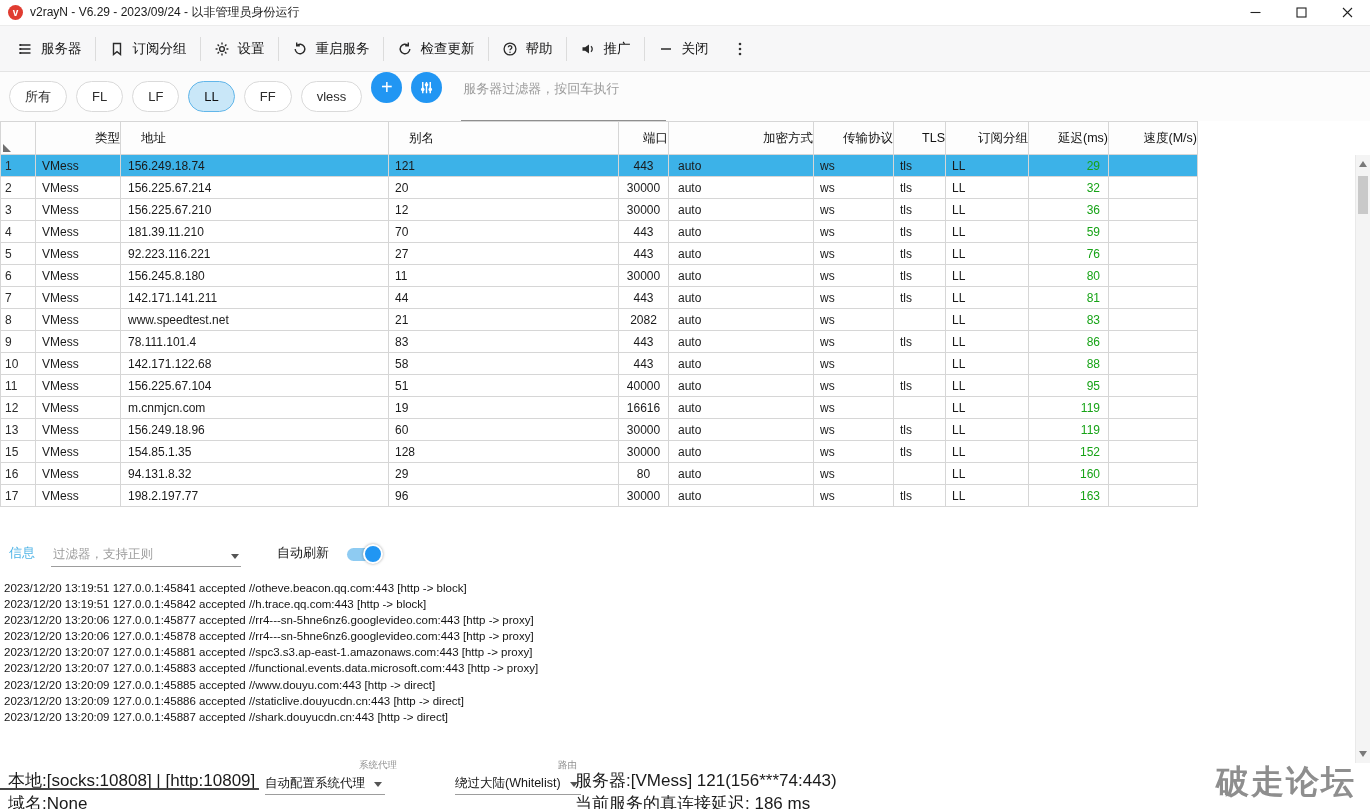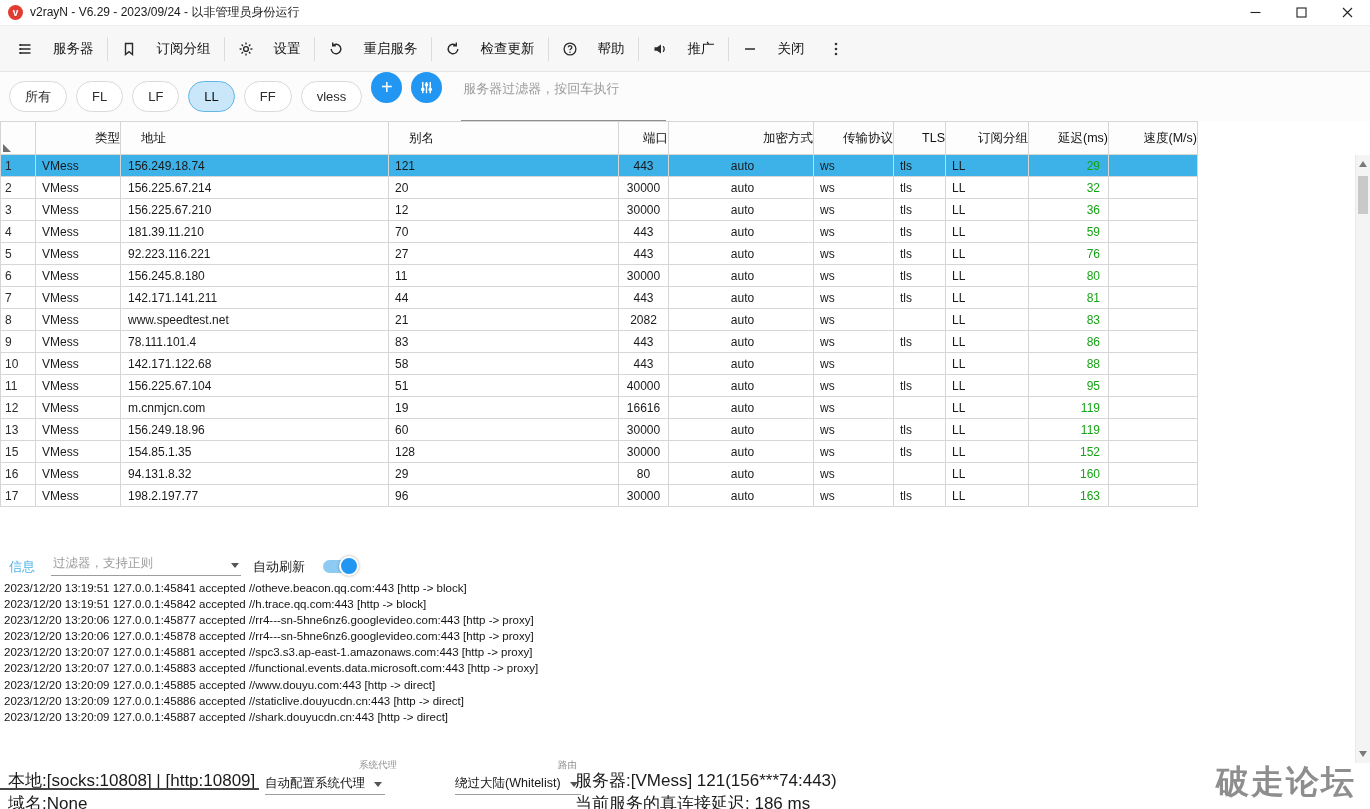--- a/index.html
+++ b/index.html
@@ -12,21 +12,21 @@
   .titlebar { height: 25px; display: flex; align-items: center; padding-left: 8px; background: #fff; }
   .app-logo { width: 15px; height: 15px; border-radius: 50%; background: #e03c31; color: #fff;
     font-size: 10px; font-weight: bold; display: flex; align-items: center; justify-content: center; flex: none; }
   .titlebar .title { font-size: 12px; margin-left: 7px; white-space: nowrap; }
   .win-controls { margin-left: auto; display: flex; height: 100%; }
   .win-btn { width: 46px; height: 100%; display: flex; align-items: center; justify-content: center;
     background: transparent; border: none; cursor: pointer; }
   
   .toolbar { height: 47px; background: #f7f7f8; border-top: 1px solid #ececec; border-bottom: 1px solid #e4e4e4;
     display: flex; align-items: center; padding: 0 4px; }
-  .tb-item { display: flex; align-items: center; gap: 20px; padding: 0 13px; height: 38px;
+  .tb-item { display: flex; align-items: center; gap: 8px; padding: 0 13px; height: 38px;
     background: transparent; border: none; font-size: 13.5px; font-family: inherit; color: #151515; cursor: pointer; white-space: nowrap; }
   .tb-sep { width: 1px; height: 24px; background: #dcdcdc; flex: none; }
   .tb-more { border: none; background: transparent; padding: 0 10px; height: 38px; cursor: pointer; }
   .tb-icon { display: flex; }
   
   .tabrow { height: 49px; display: flex; gap: 9px; padding: 0 9px; background: #fcfcfc; }
   .tab-pill { height: 31px; min-width: 46px; padding: 0 15px; border-radius: 16px; border: 1px solid #dadada;
     background: #fff; font-size: 13px; font-family: inherit; color: #2d2d2d; cursor: pointer; }
   .tab-pill.active { background: #c9e7f8; border-color: #62b6e9; color: #111; }
   .round-btn { width: 31px; height: 31px; border-radius: 50%; border: none; background: #2196f3; color: #fff;
@@ -41,32 +41,32 @@
   th, td { border: 1px solid #d6d6d6; font-weight: normal; overflow: hidden; white-space: nowrap; }
   thead th { height: 33px; font-size: 12.5px; background: #fdfdfd; text-align: right; position: relative; color: #111; }
   thead th.h-address, thead th.h-alias { text-align: left; padding-left: 20px; }
   .corner-tri { position: absolute; left: 2px; bottom: 2px; width: 0; height: 0;
     border-bottom: 8px solid #6f6f6f; border-right: 8px solid transparent; }
   tbody td { height: 22px; font-size: 12px; padding: 0 6px; }
   tbody tr.selected td { background: #3cb2e8; }
   .c-index { padding-left: 4px; color: #2a2a2a; }
   .c-address { padding-left: 7px; }
   .c-port { text-align: center; padding: 0 2px; }
-  .c-encryption { padding-left: 9px; text-align: center; }
+  .c-encryption { padding-left: 9px; }
   .c-latency { text-align: right; padding-right: 8px; color: #17a317; }
   
-  .info-row { height: 32px; display: flex; align-items: flex-end; padding: 0 9px; margin-top: 15px; }
+  .info-row { height: 32px; display: flex; align-items: flex-start; padding: 0 9px; margin-top: 15px; }
   .info-label { color: #4db3e6; font-size: 13px; }
   .combo { position: relative; display: inline-block; }
   .combo .arrow { position: absolute; right: 2px; top: 50%; margin-top: -2px; width: 0; height: 0;
     border-left: 4px solid transparent; border-right: 4px solid transparent; border-top: 5px solid #555; }
   .log-filter { margin-left: 16px; width: 190px; border: none; border-bottom: 1px solid #9d9d9d;
     background: transparent; font-size: 12.5px; font-family: inherit; padding: 3px 18px 5px 2px; outline: none; }
   .log-filter::placeholder { color: #9b9b9b; }
-  .auto-refresh-label { margin-left: 12px; font-size: 13px; }
+  .auto-refresh-label { margin-left: 36px; font-size: 13px; }
   .toggle { position: relative; width: 38px; height: 20px; margin-left: 16px; cursor: pointer; flex: none; }
   .toggle .track { position: absolute; left: 2px; top: 4px; width: 34px; height: 13px; border-radius: 7px; background: #bdbdbd; }
   .toggle .thumb { position: absolute; left: 0; top: 0; width: 20px; height: 20px; border-radius: 50%;
     background: #fafafa; border: 2px solid #fff; box-shadow: 0 0 3px rgba(0,0,0,.35); }
   .toggle.on .track { background: #8ecbf2; }
   .toggle.on .thumb { left: auto; right: 0; background: #2196f3; }
   
   .log-area { height: 166px; padding: 4px 4px 0; font-size: 11.5px; line-height: 16.1px; overflow: hidden; }
   .log-line { white-space: pre; color: #141414; }
   

